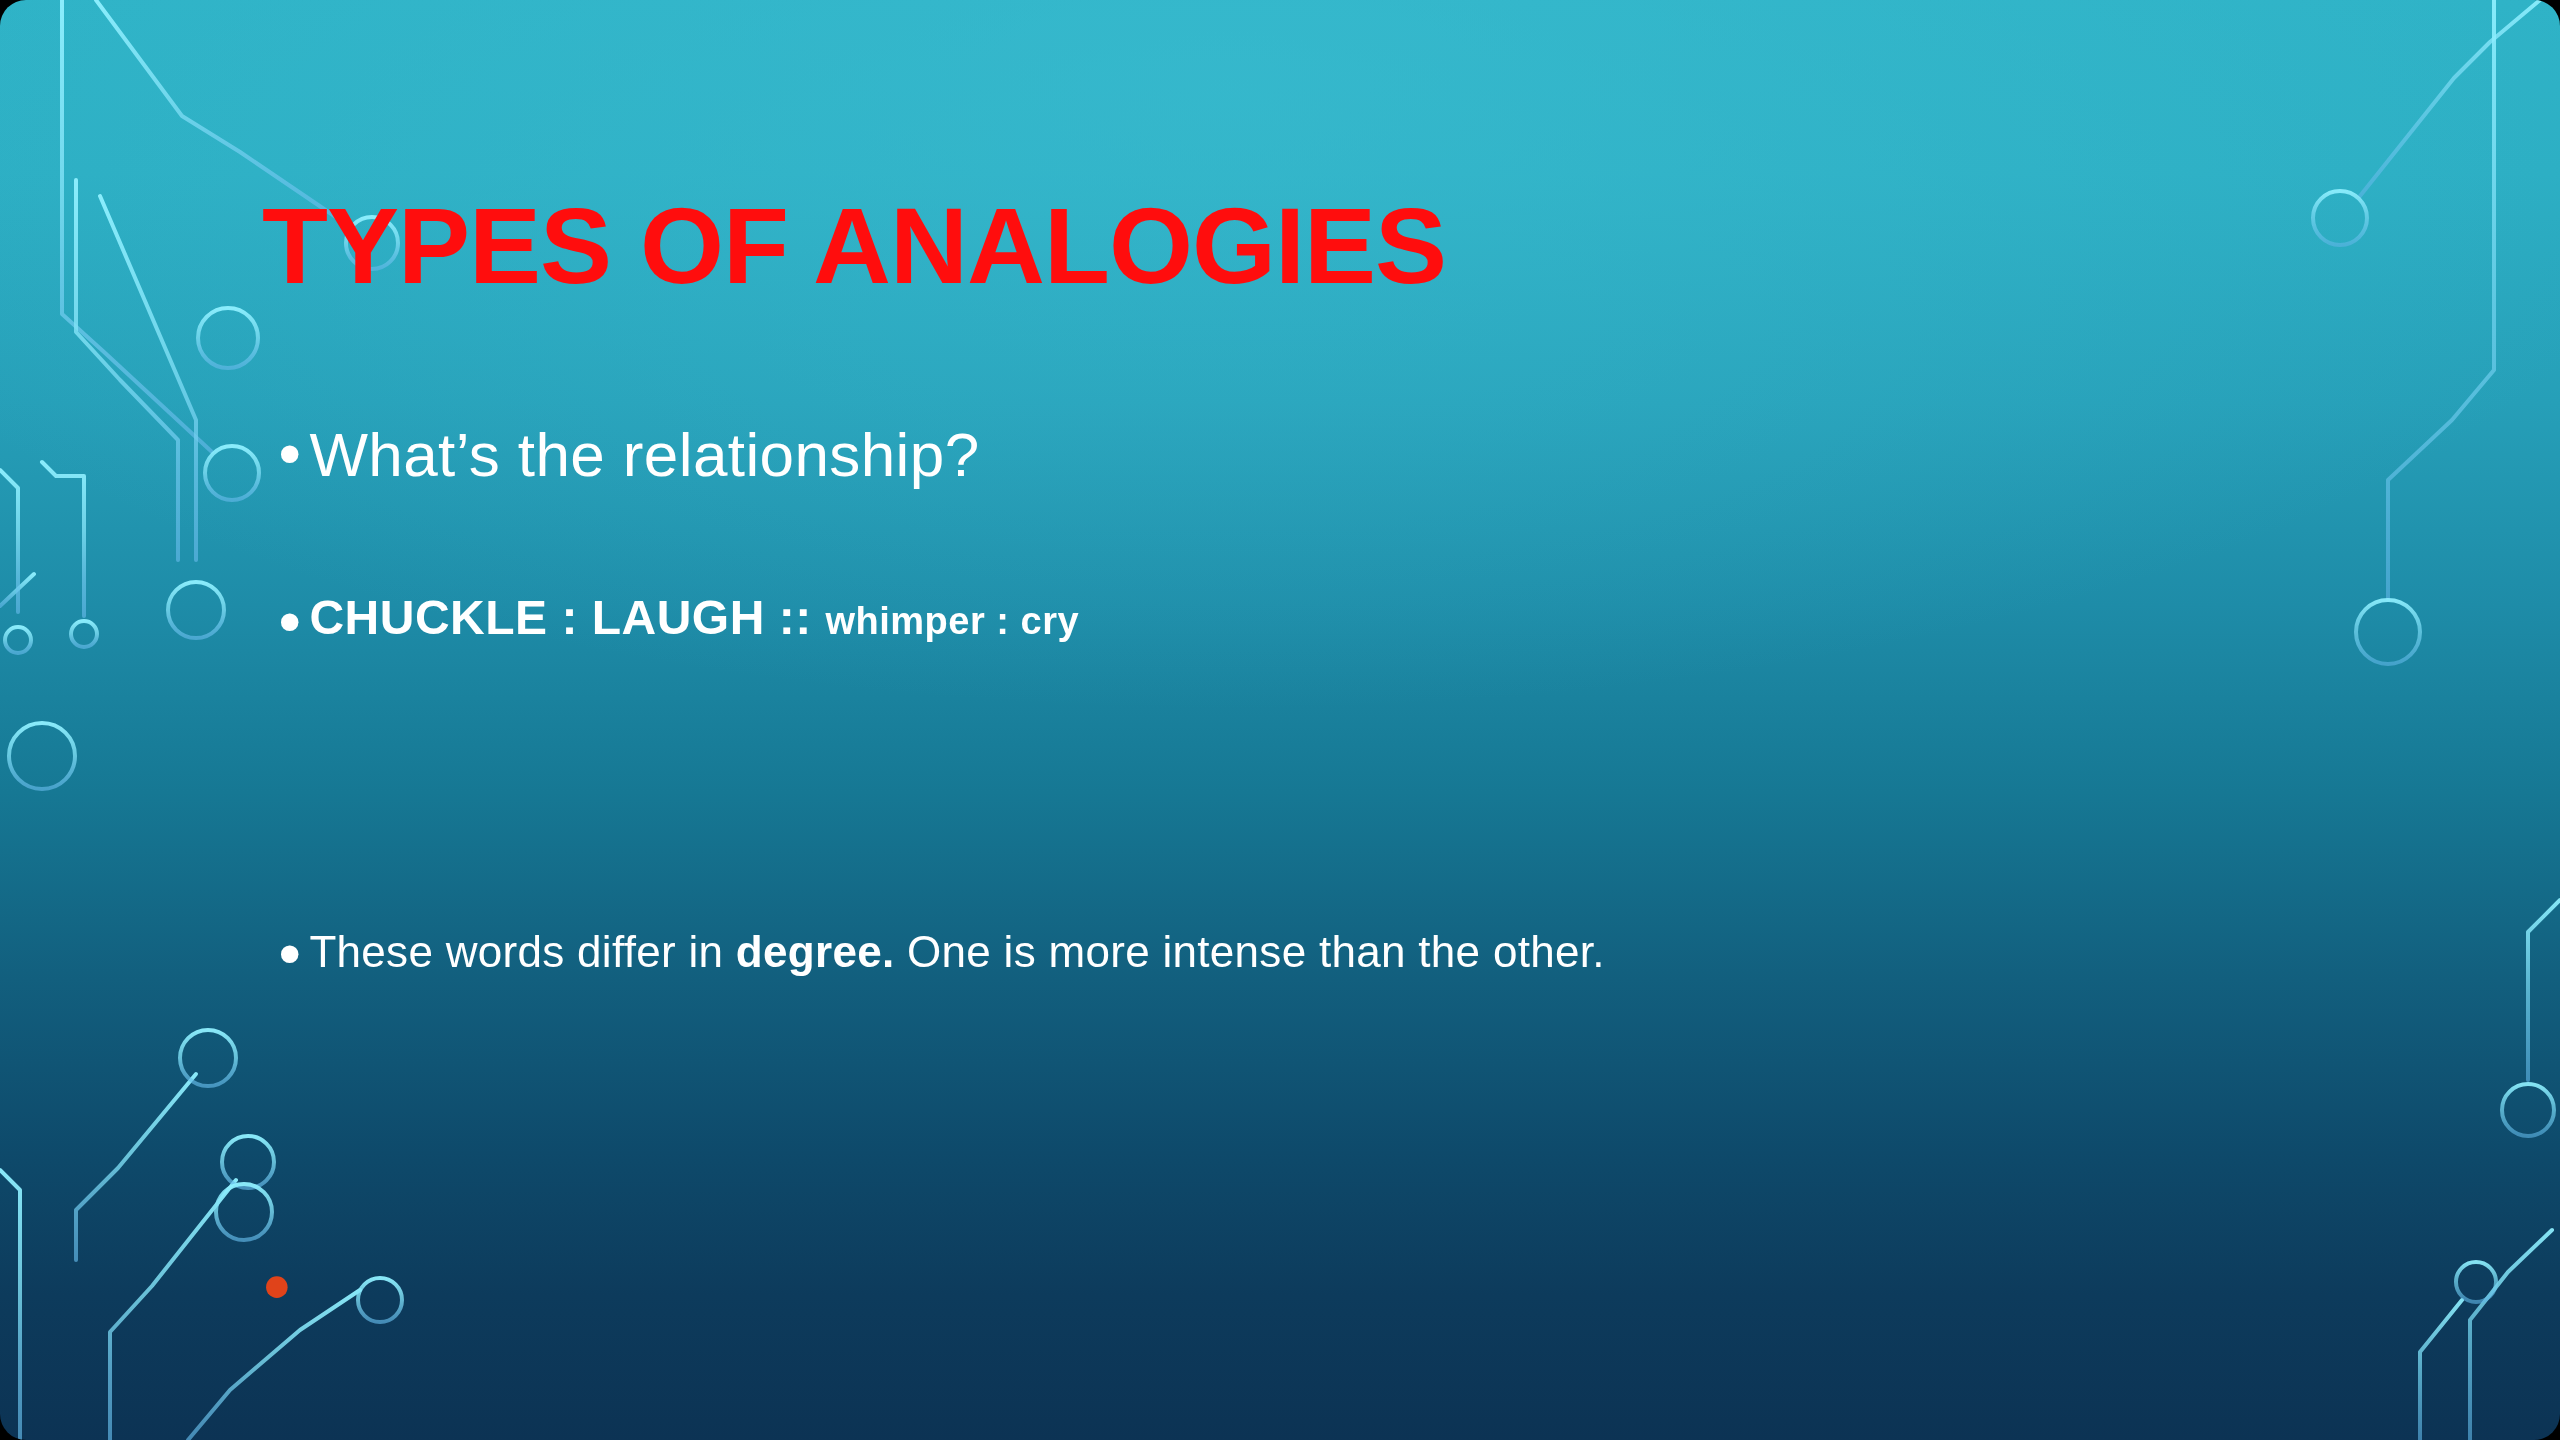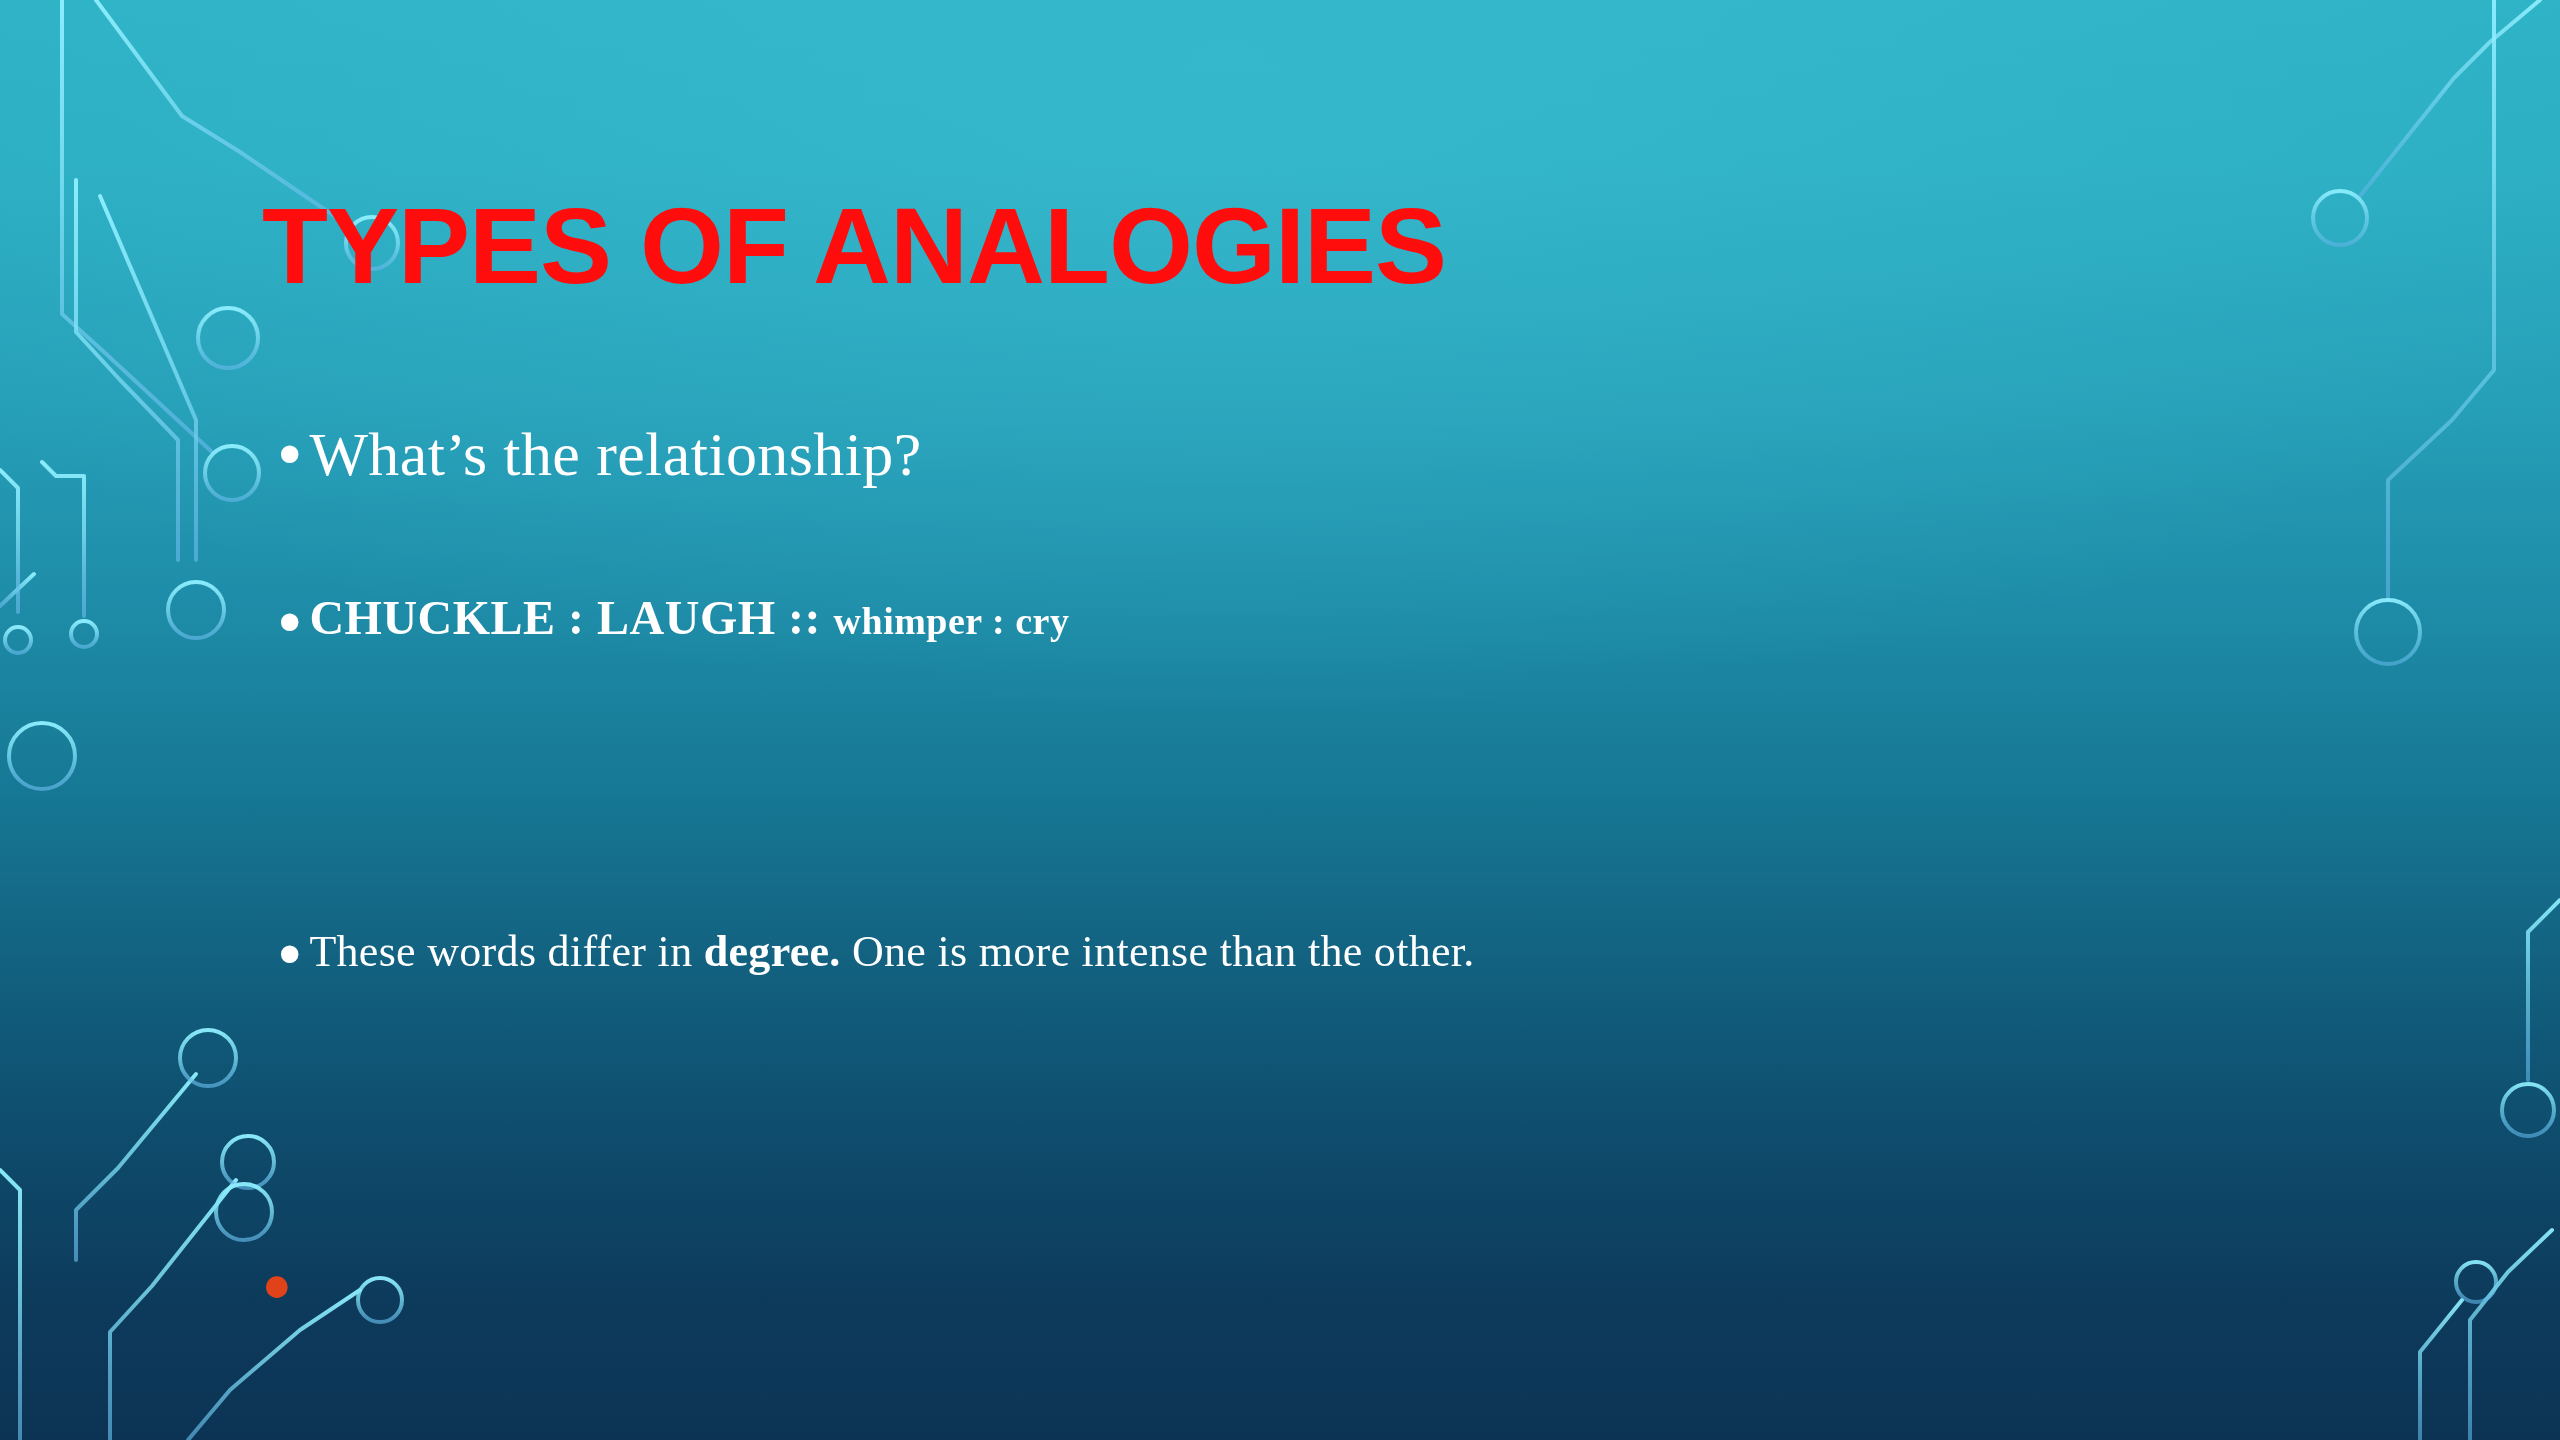--- a/index.html
+++ b/index.html
@@ -15,20 +15,21 @@
       linear-gradient(180deg,
         #2EB2C6 0%,
         #2CAEC3 12%,
         #269FB8 28%,
         #1E8CA8 42%,
         #167894 55%,
         #125F7E 68%,
         #0E4A6B 80%,
         #0D3B5C 90%,
         #0C3354 100%);
+    border-radius: 26px;
   }
 
   
   .circuit{position:absolute;top:0;bottom:0;pointer-events:none;}
   .circuit.left{left:0;width:420px;}
   .circuit.right{right:0;width:320px;}
   .circuit svg{display:block;width:100%;height:100%;}
 
   
   #content{
@@ -59,21 +60,20 @@
   }
 
   .bullet-dot{
     flex:0 0 auto;
     line-height:1;
     font-family:"DejaVu Sans",sans-serif;
   }
   .bullet-text{
     flex:1 1 auto;
     color:#FFFFFF;
-    font-family:Liberation Serif, serif;
   }
 
   
   #row-question{ top:420px; }
   #row-question .bullet-dot{ font-size:60px; color:#FFFFFF; margin-right:2px; position:relative; top:6px;}
   #row-question .bullet-text{
     font-size:62px;
     line-height:1.12;
     font-weight:300;
     letter-spacing:0.4px;

